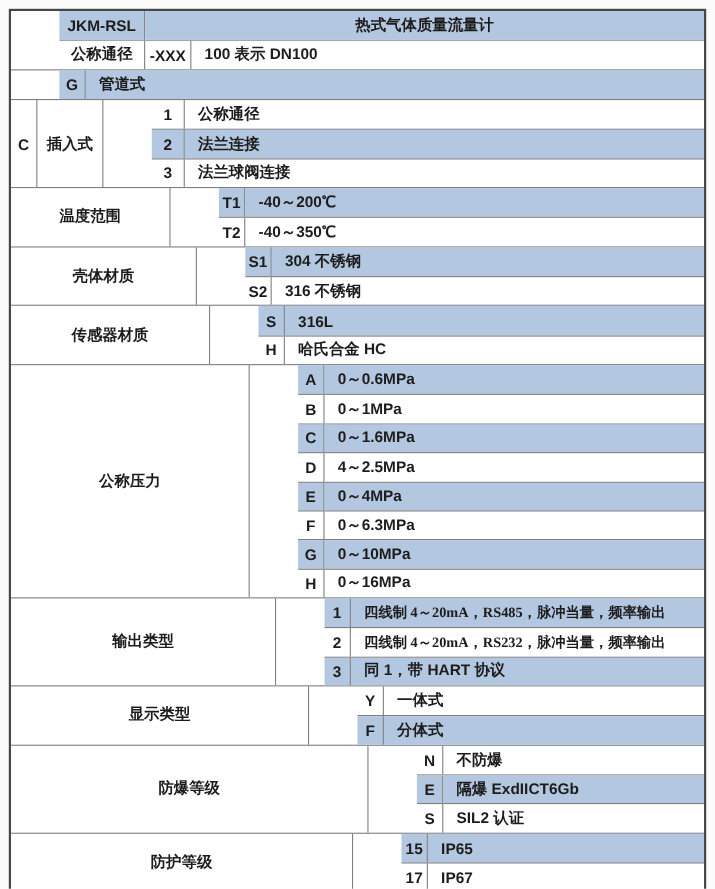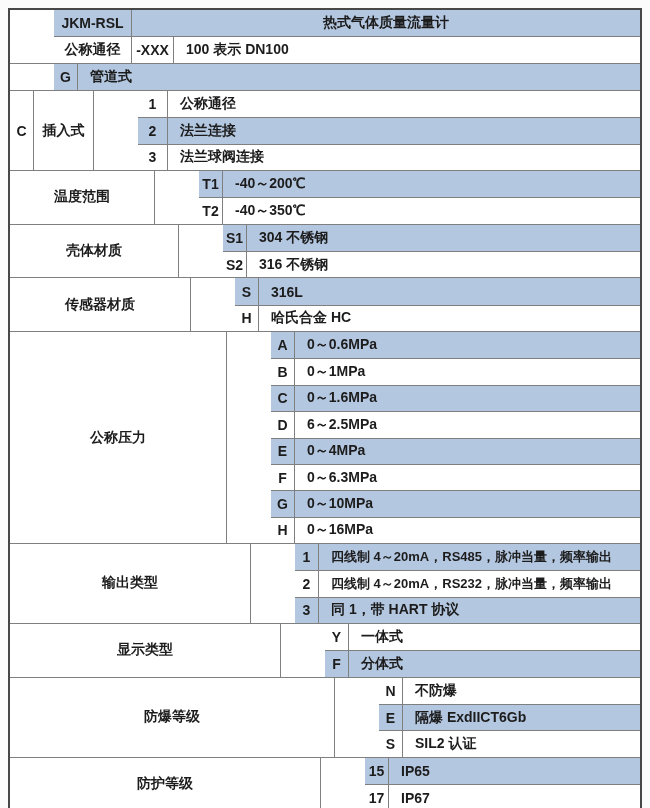--- a/index.html
+++ b/index.html
@@ -29,21 +29,21 @@
   .c{
     display:flex;align-items:center;justify-content:center;
     border-right:1px solid var(--line);
     font-size:14px;font-weight:600;
     white-space:nowrap;overflow:hidden;
     flex:0 0 auto;
   }
   .r > .c:last-child{border-right:none;}
   .cd{flex:1 1 auto;justify-content:flex-start;padding-left:12px;min-width:0;}
   .b > .c{background:var(--blue);}
-  .fs13{font-size:13px;}
+  .fs13{font-size:13px;font-family:Liberation Serif, serif;}
   .w24{width:24px}.w30{width:30px}.w42{width:42px}.w60{width:60px}.w78{width:78px}
   .w120{width:120px}.w145{width:145px}.w169{width:169px}.w193{width:181px}
   .w217{width:217px}.w241{width:241px}.w265{width:271px}.w288{width:325px}.w311{width:311px}
 </style>
 </head>
 <body>
 
 <div class="tbl">
 
   <div class="r b">
@@ -136,21 +136,21 @@
       <div class="r">
         <div class="c w24">B</div>
         <div class="c cd">0～1MPa</div>
       </div>
       <div class="r b">
         <div class="c w24">C</div>
         <div class="c cd">0～1.6MPa</div>
       </div>
       <div class="r">
         <div class="c w24">D</div>
-        <div class="c cd">6～2.5MPa</div>
+        <div class="c cd">4～2.5MPa</div>
       </div>
       <div class="r b">
         <div class="c w24">E</div>
         <div class="c cd">0～4MPa</div>
       </div>
       <div class="r">
         <div class="c w24">F</div>
         <div class="c cd">0～6.3MPa</div>
       </div>
       <div class="r b">

